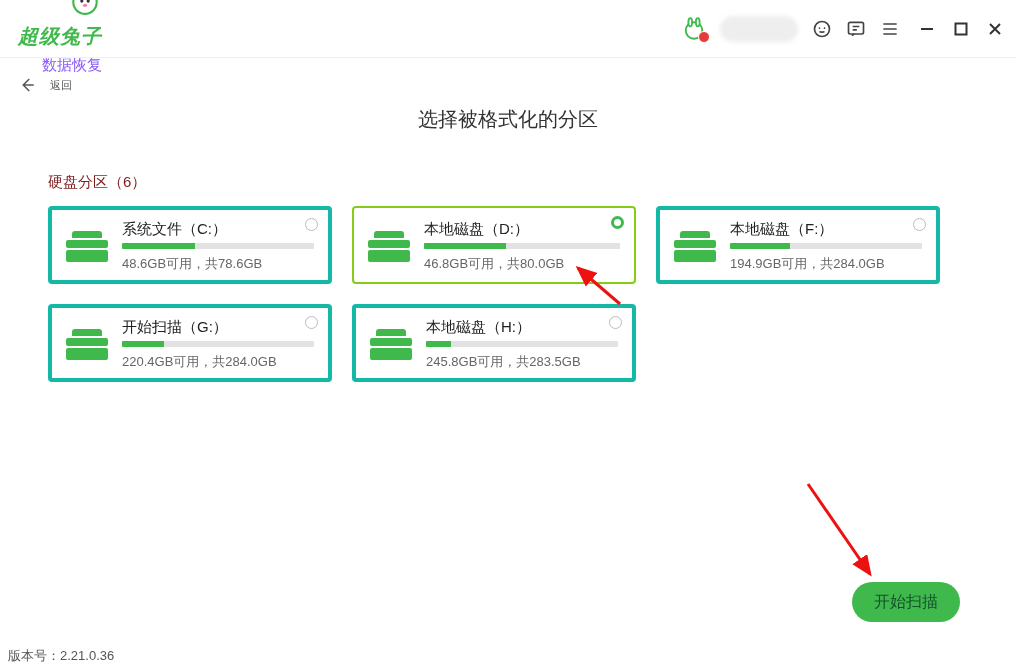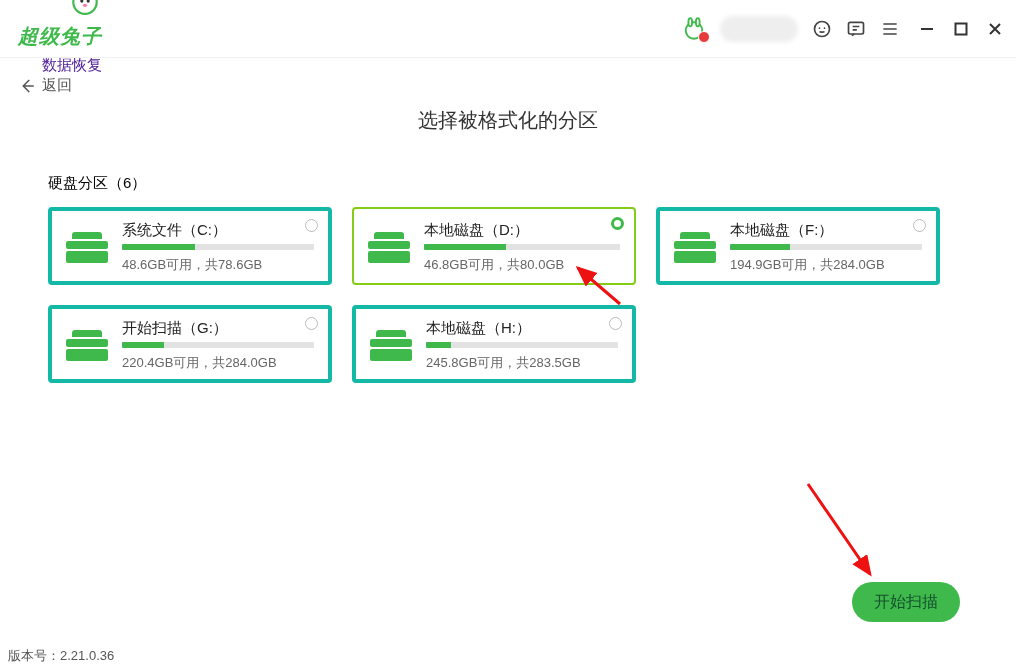--- a/index.html
+++ b/index.html
@@ -29,21 +29,21 @@
   .logo-svg { width: 34px; height: 34px; }
   .logo-text {
     font-size: 20px;
     font-weight: 800;
     color: #3fb94b;
     letter-spacing: 1px;
     font-style: italic;
   }
   .logo-sub {
     font-size: 15px;
-    color: #4c1d95;
+    color: #8b5cf6;
     margin-left: 2px;
   }
   .header-spacer { flex: 1; }
   .header-right {
     display: flex;
     align-items: center;
     gap: 14px;
   }
   .mini-logo { width: 24px; height: 24px; position: relative; }
   .mini-badge {
@@ -71,41 +71,41 @@
     cursor: pointer;
     color: #333;
     margin-left: 6px;
   }
 
   
   .back-row {
     padding: 18px 4px 0 18px;
     display: flex;
     align-items: center;
-    gap: 6px;
+    gap: 14px;
     color: #555;
-    font-size: 15px;
+    font-size: 11px;
     cursor: pointer;
   }
   .back-arrow { width: 18px; height: 18px; }
 
   
   .page-title {
     text-align: center;
     margin-top: 12px;
     font-size: 20px;
     font-weight: 500;
     color: #333;
   }
 
   
   .section-label {
     margin: 40px 0 14px 48px;
     font-size: 15px;
-    color: #000000;
+    color: #7f1d1d;
   }
 
   
   .grid {
     display: grid;
     grid-template-columns: repeat(3, 284px);
     gap: 20px;
     padding: 0 48px;
   }
   .card {

